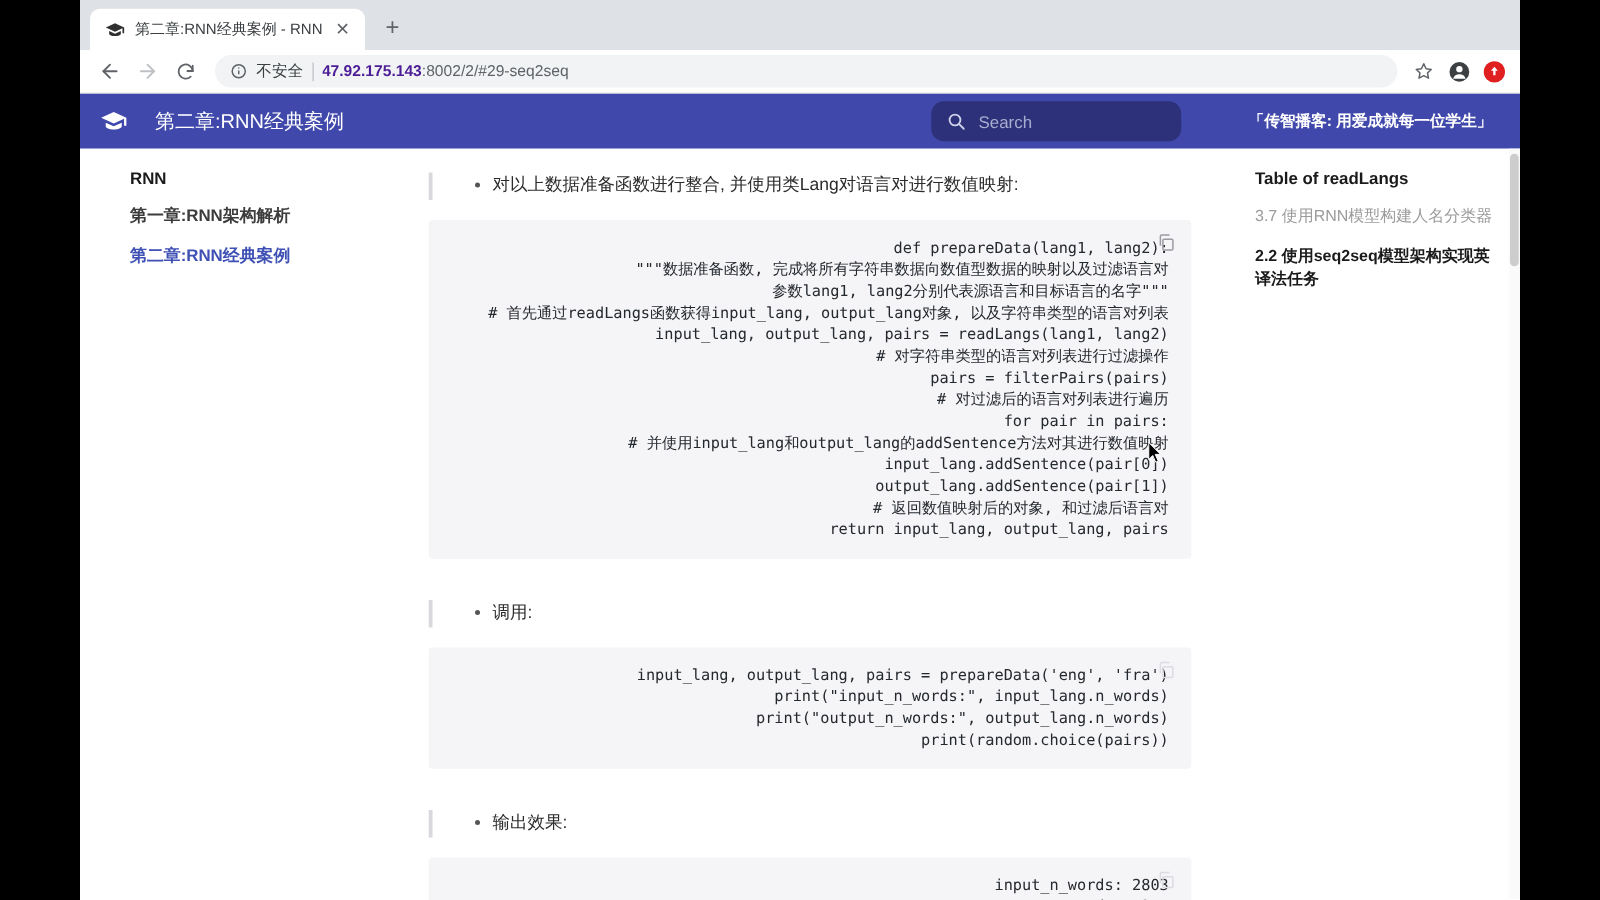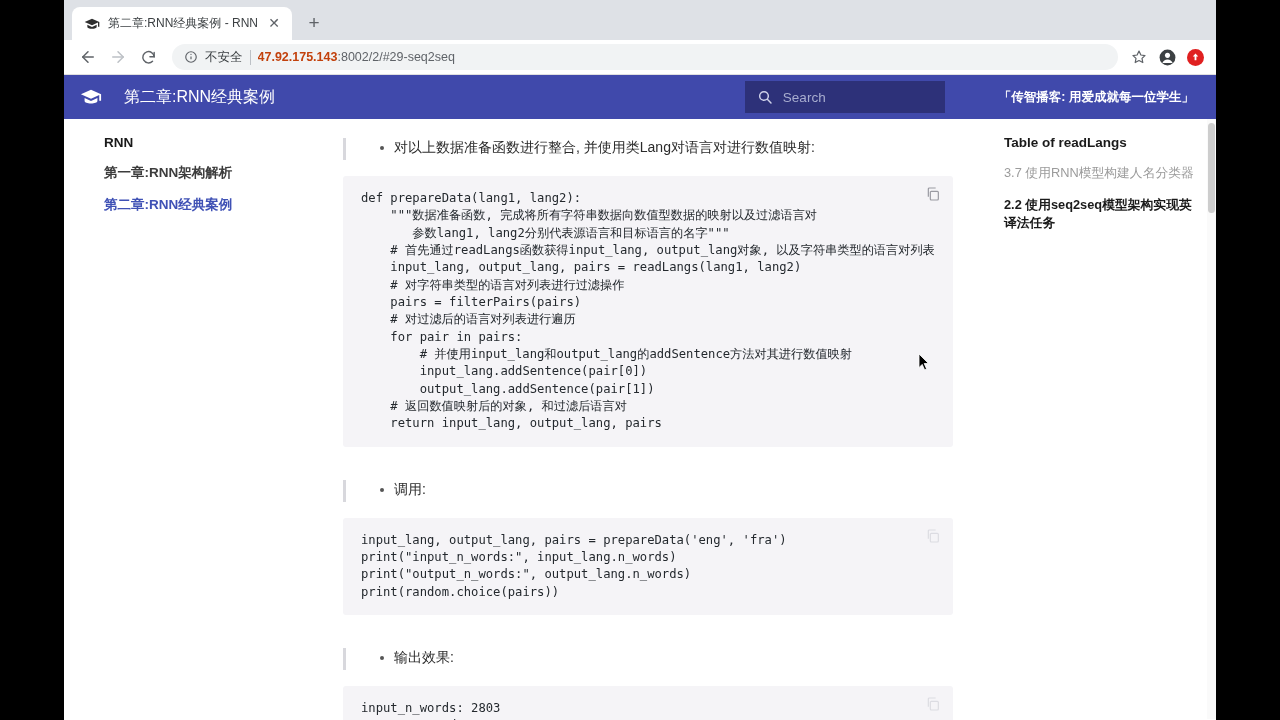--- a/index.html
+++ b/index.html
@@ -48,40 +48,40 @@
   }
   .omnibox {
     flex: 1; height: 26px; background: #f1f3f4; border-radius: 13px;
     display: flex; align-items: center; padding: 0 12px; gap: 7px;
     margin: 0 8px; font-size: 12.5px; min-width: 0;
   }
   .omni-info { width: 14px; height: 14px; flex: 0 0 14px; color: #5f6368; }
   .omni-warn { color: #3c4043; font-size: 12.5px; white-space: nowrap; }
   .omni-sep { width: 1px; height: 15px; background: #bdc1c6; flex: 0 0 1px; }
   .omni-url { font-size: 12.5px; white-space: nowrap; overflow: hidden; }
-  .omni-url b { color: #c2410c; font-weight: 700; }
+  .omni-url b { color: #4c1d95; font-weight: 700; }
   .omni-url span { color: #5f6368; }
   .tb-icons { display: flex; align-items: center; gap: 6px; flex: 0 0 auto; }
   .tb-ico { width: 22px; height: 22px; display: flex; align-items: center; justify-content: center; }
   .dot-red {
     width: 17px; height: 17px; border-radius: 50%; background: #e02020;
     display: flex; align-items: center; justify-content: center;
   }
 
   
   .site-header {
     height: 44px; background: #4049ab; display: flex; align-items: center;
     padding: 0 16px; gap: 14px; position: relative;
   }
   .brand { display: flex; align-items: center; gap: 22px; flex: 0 0 auto; }
   .brand-logo { width: 22px; height: 22px; color: #fff; }
   .brand-title { color: #ffffff; font-size: 16px; font-weight: 400; white-space: nowrap; }
   .header-spacer { flex: 1; }
   .searchbox {
-    width: 200px; height: 32px; background: #2d3179; border-radius: 0;
+    width: 200px; height: 32px; background: #2d3179; border-radius: 10px;
     display: flex; align-items: center; padding: 0 12px; gap: 10px;
     flex: 0 0 200px;
   }
   .search-ico { width: 16px; height: 16px; color: #cfd2ea; flex: 0 0 16px; }
   .search-ph { color: #a8adcf; font-size: 13.5px; }
   .tagline {
     color: #ffffff; font-size: 12.5px; font-weight: bold; white-space: nowrap;
     flex: 0 0 auto; margin-left: 40px; margin-right: 6px;
   }
   .header-underline {
@@ -116,21 +116,21 @@
     background: #d8d8dd;
   }
   .bullet-dot {
     width: 4px; height: 4px; border-radius: 50%; background: #555;
     margin: 9px 10px 0 0; flex: 0 0 4px;
   }
   .bullet-text { font-size: 14px; color: #2b2b2b; line-height: 1.5; }
 
   .codeblock {
     background: #f5f4f7; border-radius: 3px; padding: 14px 18px;
-    position: relative; margin-bottom: 32px;
+    position: relative; margin-bottom: 32px; text-align: right;
   }
   .codeblock pre {
     font-family: "DejaVu Sans Mono", "Liberation Mono", monospace;
     font-size: 12.2px; line-height: 1.42; color: #24292e;
     white-space: pre; overflow: hidden;
   }
   .copy-ico {
     position: absolute; top: 10px; right: 12px; width: 16px; height: 16px;
     color: #9a9aa2;
   }

